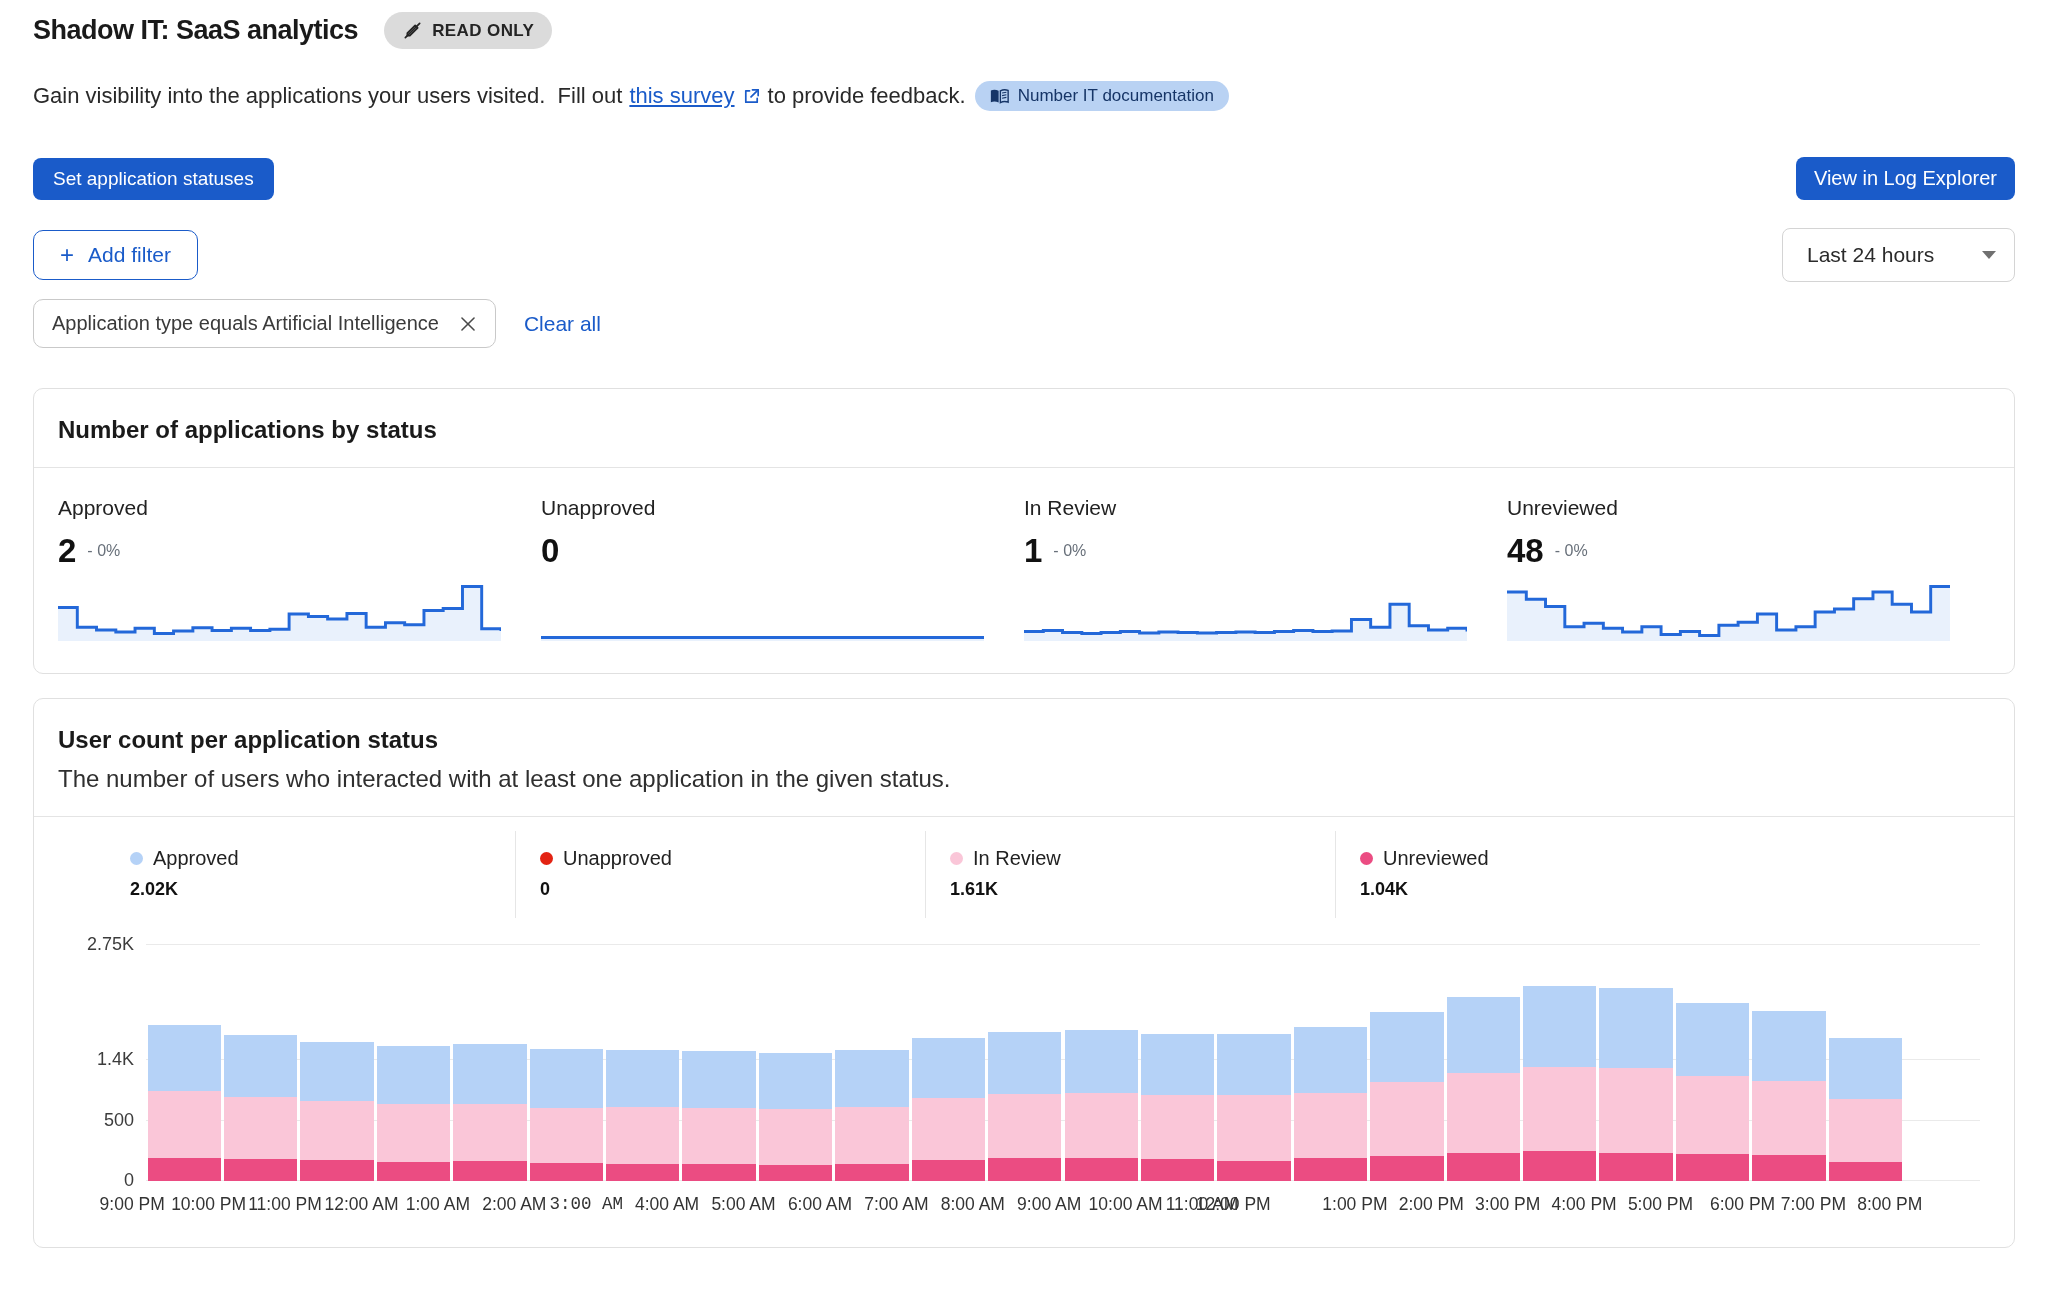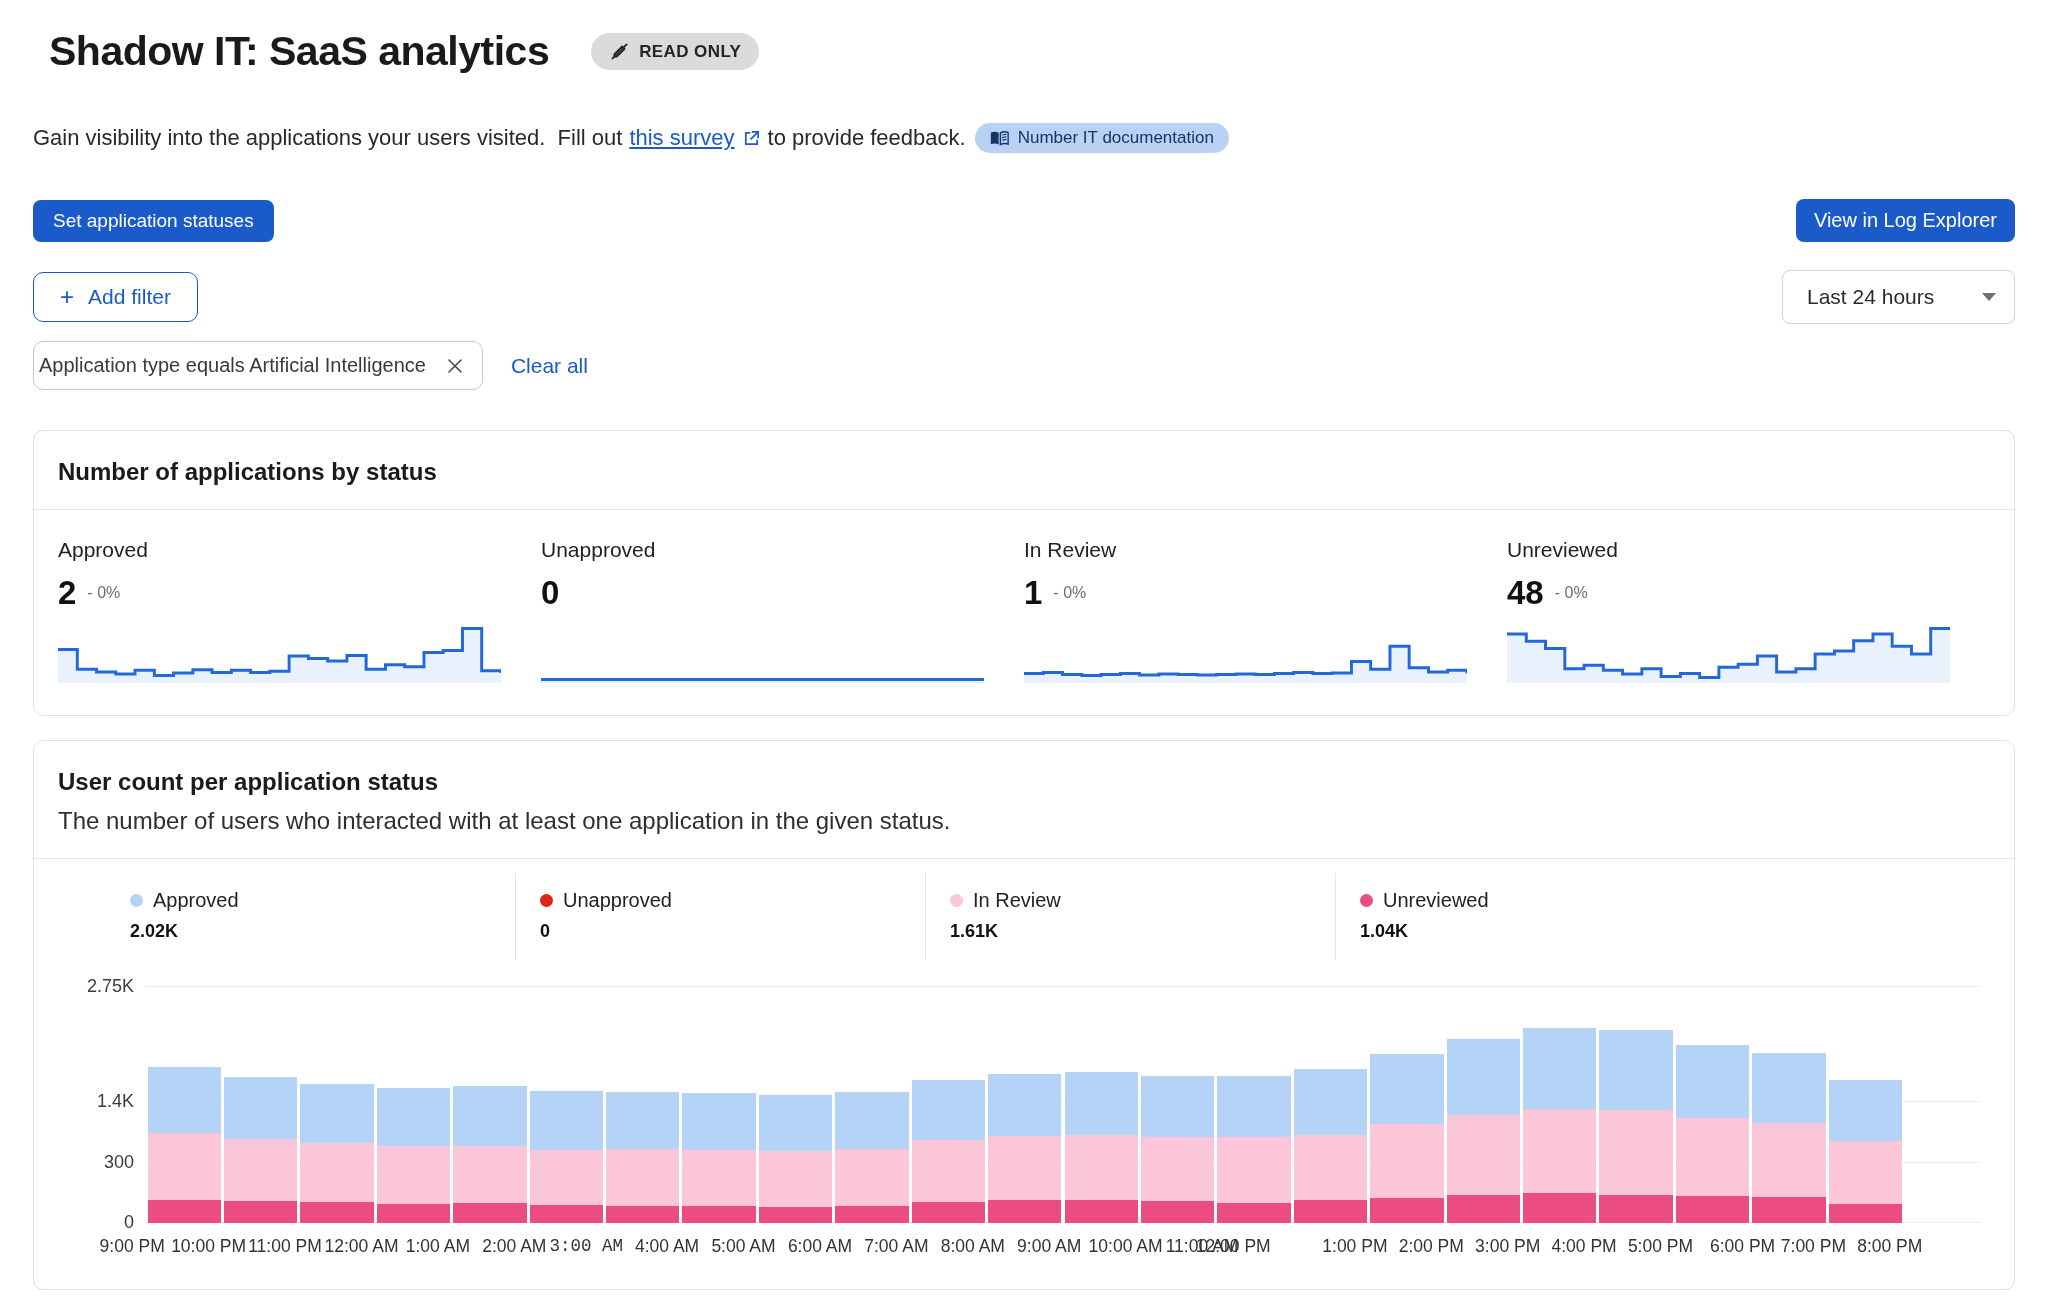--- a/index.html
+++ b/index.html
@@ -4,21 +4,21 @@
 <style>
   html,body{margin:0;padding:0;background:#fff;}
   body{
     width:2048px;height:1308px;overflow:hidden;position:relative;
     font-family:"Liberation Sans","DejaVu Sans",sans-serif;color:#1c1c1c;
     -webkit-font-smoothing:antialiased;
   }
   .page{padding:0 33px;}
   
   .title-row{display:flex;align-items:center;gap:26px;margin-top:12px;}
-  h1{font-size:41px;font-weight:700;margin:16px;letter-spacing:-.5px;color:#1a1a1a;}
+  h1{font-size:27px;font-weight:700;margin:0;letter-spacing:-.5px;color:#1a1a1a;}
   .readonly-badge{
     display:inline-flex;align-items:center;gap:9px;background:#dbdbdb;color:#242424;
     border-radius:999px;padding:8px 18px;font-size:17px;font-weight:700;letter-spacing:.4px;
   }
   .subtitle{display:flex;align-items:center;gap:7px;margin-top:32px;font-size:22px;color:#292929;}
   .subtitle a{color:#1a5bc9;text-decoration:underline;cursor:pointer;}
   .ext-icon{color:#1a5bc9;display:inline-flex;}
   .doc-badge{
     display:inline-flex;align-items:center;gap:9px;background:#b9d2f3;color:#163567;
     border-radius:999px;padding:5px 15px;font-size:17px;font-weight:500;margin-left:2px;cursor:pointer;
@@ -39,21 +39,21 @@
   .plus{font-size:24px;line-height:18px;font-weight:400;}
   .select{
     display:inline-flex;align-items:center;justify-content:space-between;gap:20px;
     min-width:233px;border:1px solid #d4d4d4;border-radius:8px;padding:14px 18px 14px 24px;
     font-size:21px;color:#2b2b2b;cursor:pointer;box-sizing:border-box;
   }
   .caret{width:0;height:0;border-left:7px solid transparent;border-right:7px solid transparent;border-top:8px solid #707070;}
   .chip-row{display:flex;align-items:center;gap:28px;margin-top:17px;}
   .chip{
     display:inline-flex;align-items:center;gap:18px;border:1px solid #c9c9c9;border-radius:10px;
-    padding:12px 16px 12px 5px;font-size:20px;color:#3a3a3a;cursor:pointer;
+    padding:12px 16px 12px 18px;font-size:20px;color:#3a3a3a;cursor:pointer;
   }
   .chip svg{cursor:pointer;}
   .link{color:#1a5bc9;font-size:21px;cursor:pointer;text-decoration:none;}
   
   .card{border:1px solid #e0e0e0;border-radius:10px;background:#fff;}
   .card1{margin-top:40px;}
   .card2{margin-top:24px;}
   .card-header{padding:27px 24px 23px;border-bottom:1px solid #e4e4e4;}
   .card-title{font-size:24px;font-weight:700;color:#1a1a1a;}
   .card-sub{font-size:24px;color:#2f2f2f;margin-top:11px;}
@@ -231,21 +231,21 @@
             <span class="legend-dot" style="background: rgb(235, 76, 130);"></span>
             <span>Unreviewed</span>
           </div>
           <div class="legend-value">1.04K</div>
         </div>
       </div>
     <div class="chart-wrap">
         <div class="gridline" style="bottom: 0px;"></div>
         <div class="ytick" style="bottom: -10px;">0</div>
         <div class="gridline" style="bottom: 60.3273px;"></div>
-        <div class="ytick" style="bottom: 50.3273px;">300</div>
+        <div class="ytick" style="bottom: 50.3273px;">500</div>
         <div class="gridline" style="bottom: 120.655px;"></div>
         <div class="ytick" style="bottom: 110.655px;">1.4K</div>
         <div class="gridline" style="bottom: 236px;"></div>
         <div class="ytick" style="bottom: 226px;">2.75K</div>
         <div class="bar" style="left: 1.5px; width: 73.4px;">
           <div class="seg" style="height: 23.3px; background: rgb(235, 76, 130);"></div>
           <div class="seg" style="height: 66.4px; background: rgb(250, 198, 216);"></div>
           <div class="seg" style="height: 66.8px; background: rgb(181, 210, 247);"></div>
           <div class="seg" style="height: 0px; background: rgb(227, 35, 19);"></div>
         </div>

